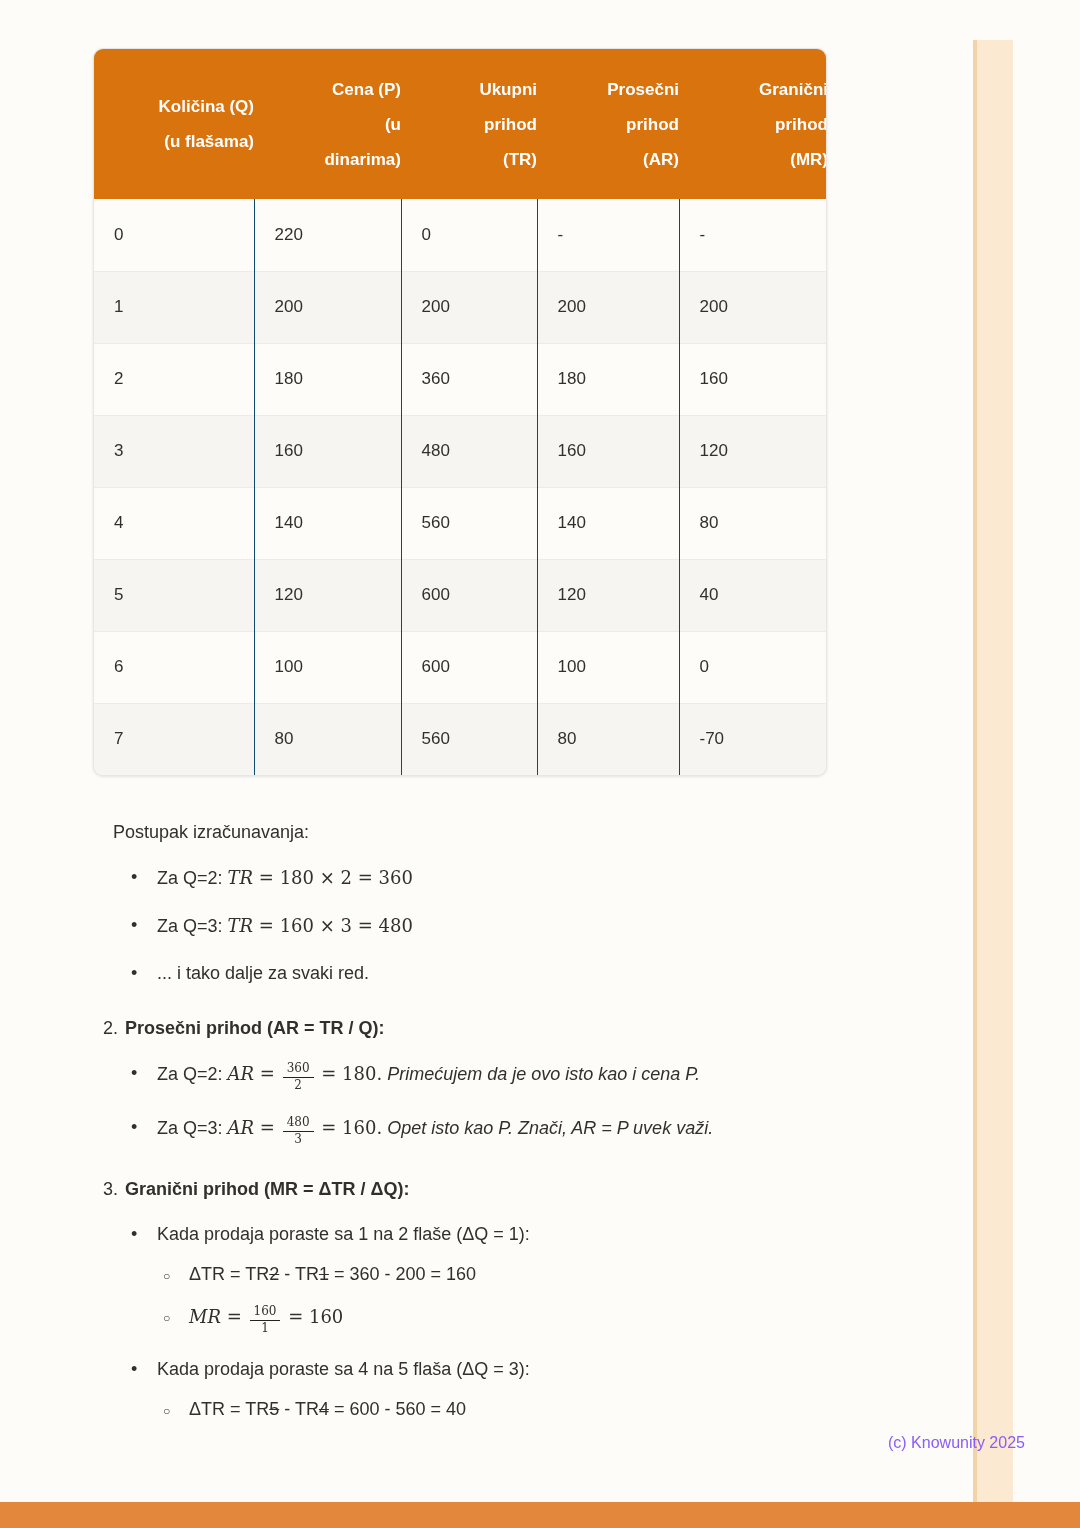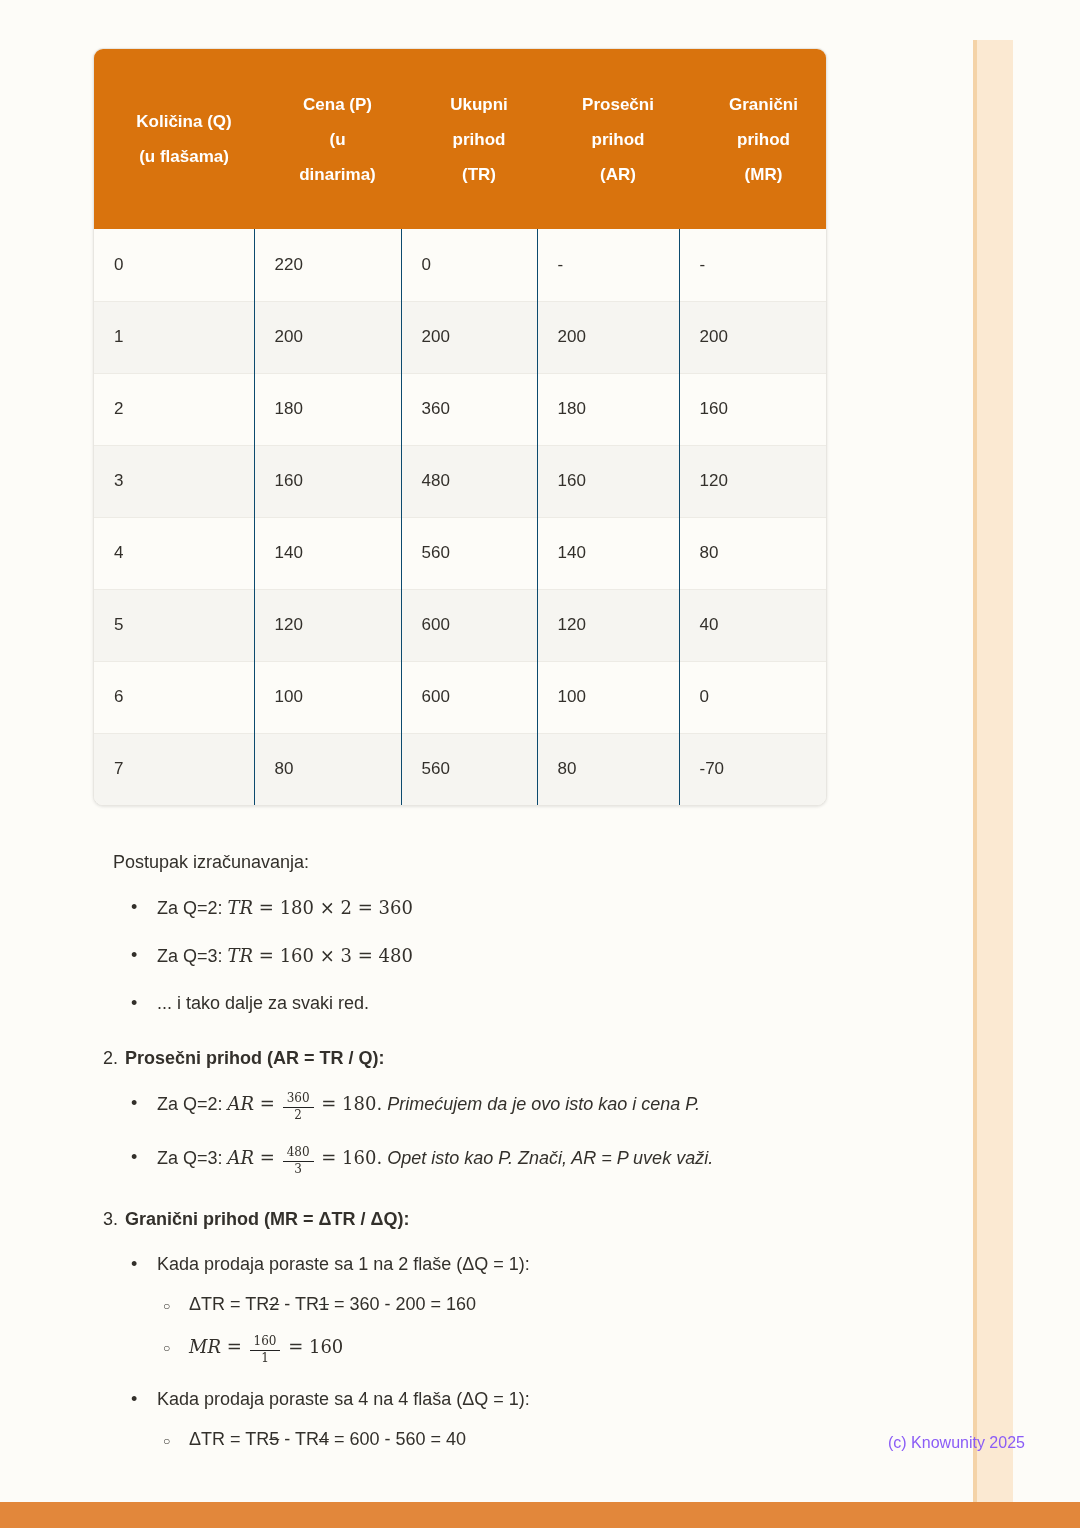--- a/index.html
+++ b/index.html
@@ -45,23 +45,23 @@
   table {
     border-collapse: collapse;
     table-layout: fixed;
     width: 734px;
     font-size: 17px;
   }
   thead th {
     background: #D9730D;
     color: #FFFFFF;
     font-weight: 600;
-    text-align: center;
+    text-align: right;
     vertical-align: middle;
-    height: 180px;
+    height: 150px;
     padding: 0 0 0 20px;
     box-sizing: border-box;
   }
   thead th .hline { line-height: 35px; }
   tbody td {
     height: 72px;
     box-sizing: border-box;
     padding: 0 0 0 20px;
     vertical-align: middle;
   }
@@ -256,21 +256,21 @@
           <div class="bullet circle">
             <span class="marker">○</span>
             <span class="b-content"><span class="seg-text">ΔTR = TR</span><span class="seg-strike">2</span><span class="seg-text"> - TR</span><span class="seg-strike">1</span><span class="seg-text"> = 360 - 200 = 160</span></span>
           </div>
           <div class="bullet circle">
             <span class="marker">○</span>
             <span class="b-content"><span class="seg-var">MR</span><span class="seg-num"> = </span><span class="frac"><span class="fr-top">160</span><span class="fr-bot">1</span></span><span class="seg-num"> = 160</span></span>
           </div>
           <div class="bullet disc">
             <span class="marker">•</span>
-            <span class="b-content"><span class="seg-text">Kada prodaja poraste sa 4 na 4 flaša (ΔQ = 1):</span></span>
+            <span class="b-content"><span class="seg-text">Kada prodaja poraste sa 4 na 5 flaša (ΔQ = 3):</span></span>
           </div>
           <div class="bullet circle">
             <span class="marker">○</span>
             <span class="b-content"><span class="seg-text">ΔTR = TR</span><span class="seg-strike">5</span><span class="seg-text"> - TR</span><span class="seg-strike">4</span><span class="seg-text"> = 600 - 560 = 40</span></span>
           </div>
         </div>
       </div>
 
   </div>
 

